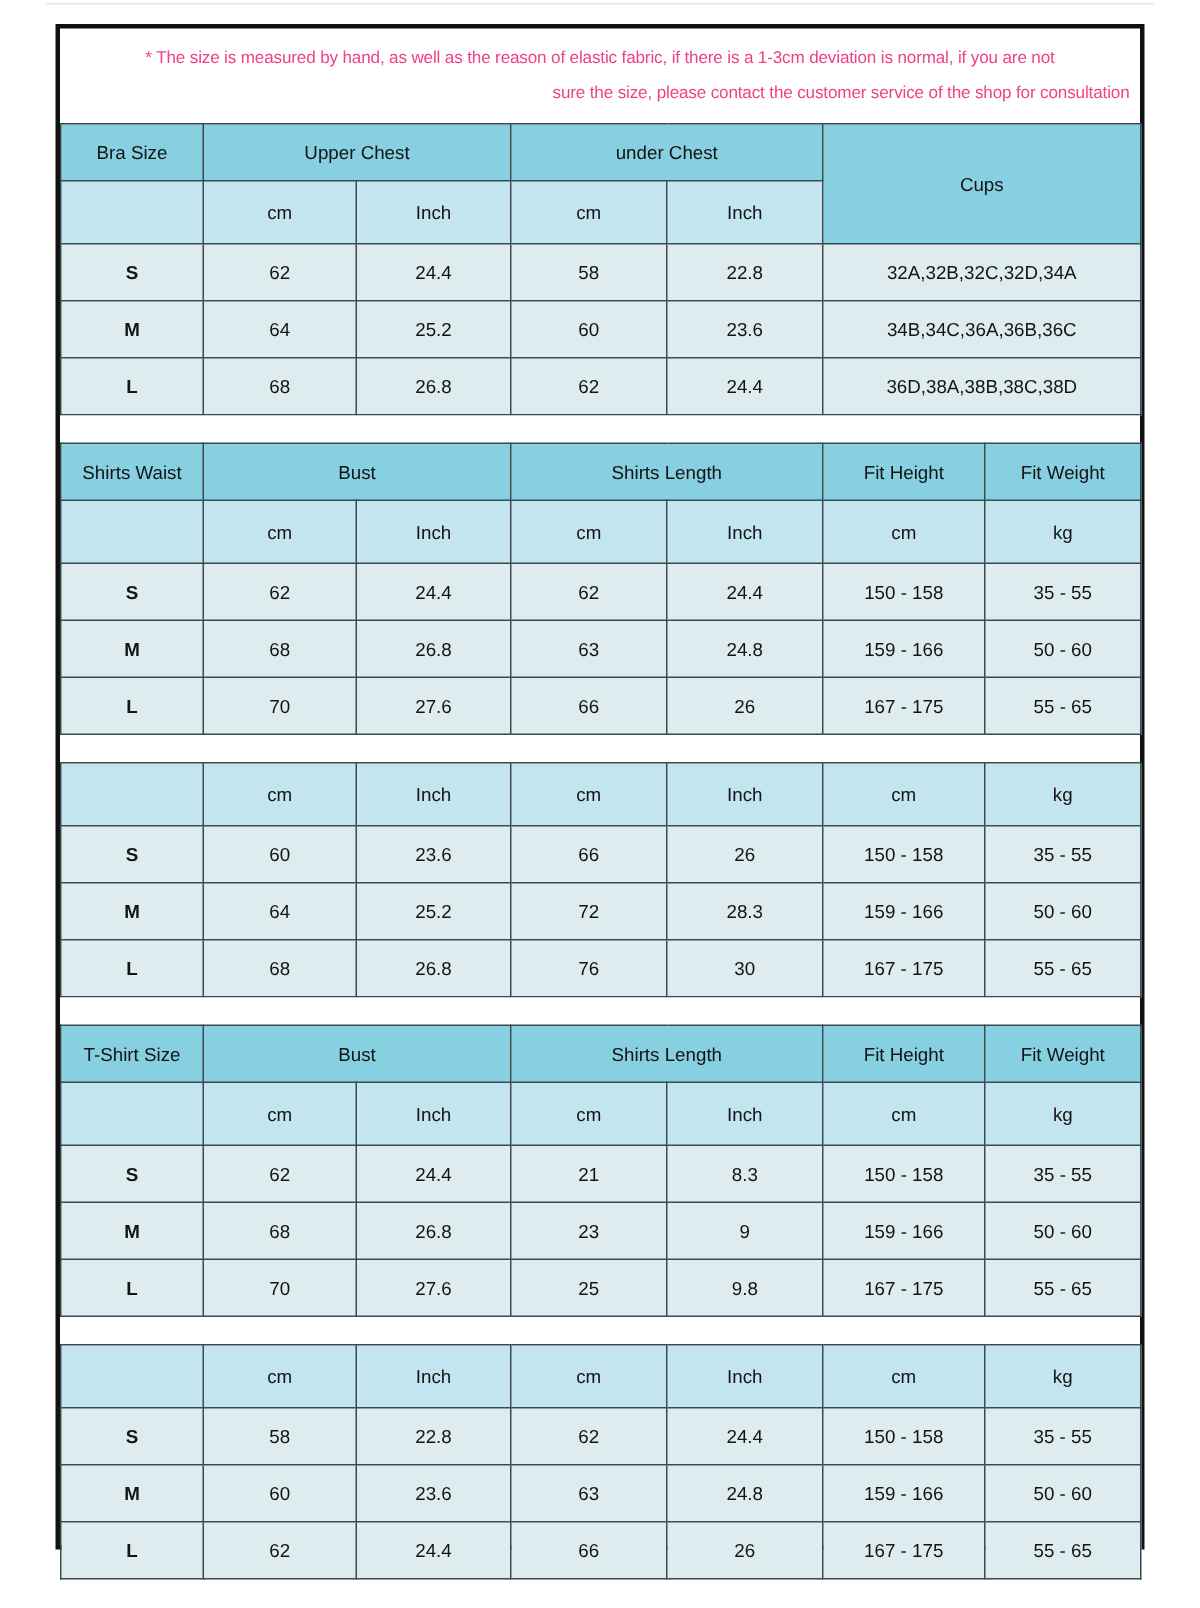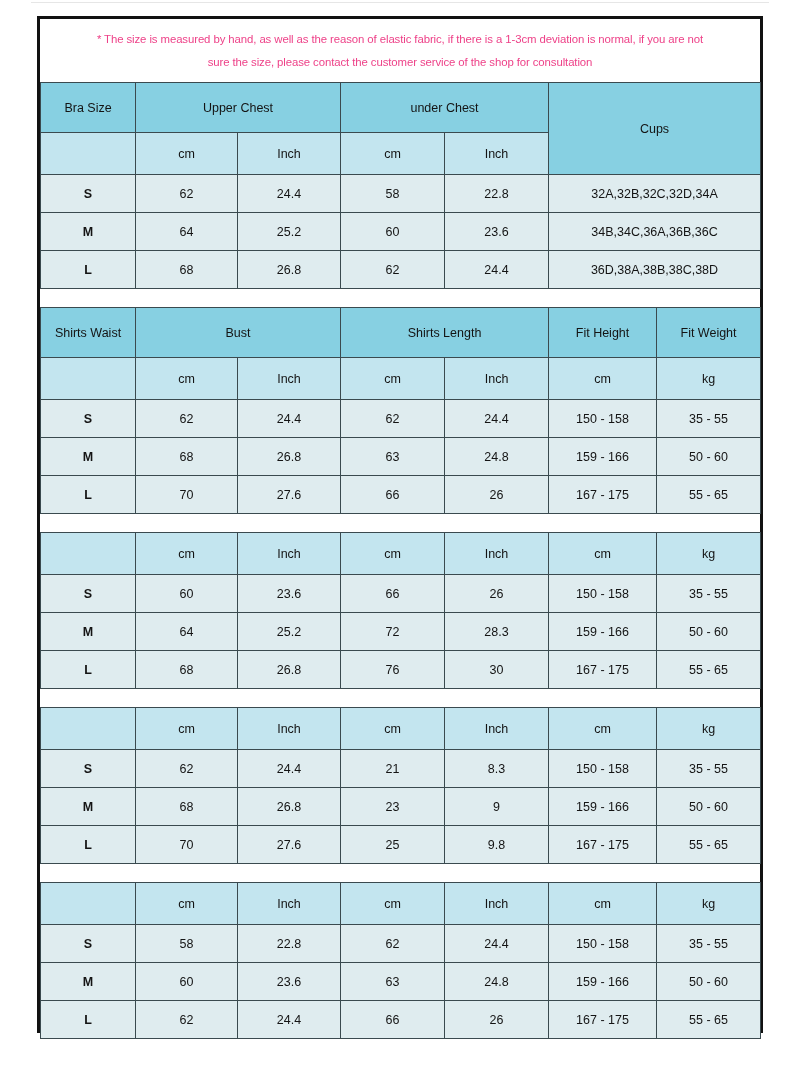--- a/index.html
+++ b/index.html
@@ -37,21 +37,21 @@
     width: 100%;
     padding: 9px 7px 8px 7px;
     color: #ee4188;
     font-size: 11.4px;
     line-height: 23px;
     text-align: center;
     font-family: "Liberation Sans", sans-serif;
     letter-spacing: -0.1px;
   }
   .notice .line1 { display: block; }
-  .notice .line2 { display: block; }
+  .notice .line2 { display: block; text-align: right; }
 
   table.size-table {
     border-collapse: collapse;
     table-layout: fixed;
     width: 720px;
     margin: 0;
   }
   table.size-table td {
     border: 1px solid #3a4a4f;
     text-align: center;
@@ -68,21 +68,21 @@
     background: #c3e5ef;
     font-size: 12px;
   }
   .cell {
     background: #dfecef;
   }
   .size-label {
     font-weight: bold;
     font-size: 13.5px;
   }
-  .row-hdr  { height: 50px; }
+  .row-hdr  { height: 38px; }
   .row-sub  { height: 42px; padding-left: 43px; }
   .row-data { height: 38px; }
   .gap {
     height: 18px;
     background: #ffffff;
     width: 100%;
   }
   
   col.c0 { width: 95px; }
   col.c1 { width: 102px; }
@@ -275,20 +275,27 @@
       <colgroup>
         <col class="c0">
           <col class="c1">
           <col class="c2">
           <col class="c3">
           <col class="c4">
           <col class="c5">
           <col class="c6">
       </colgroup>
       <tbody>
+        <tr class="row-hdr">
+          <td class="hdr">T-Shirt Size</td>
+          <td class="hdr" colspan="2">Bust</td>
+          <td class="hdr" colspan="2">Shirts Length</td>
+          <td class="hdr">Fit Height</td>
+          <td class="hdr">Fit Weight</td>
+        </tr>
         <tr class="row-sub">
           <td class="subhdr"></td>
           <td class="subhdr">cm</td>
           <td class="subhdr">Inch</td>
           <td class="subhdr">cm</td>
           <td class="subhdr">Inch</td>
           <td class="subhdr">cm</td>
           <td class="subhdr">kg</td>
         </tr>
         <tr class="row-data">

